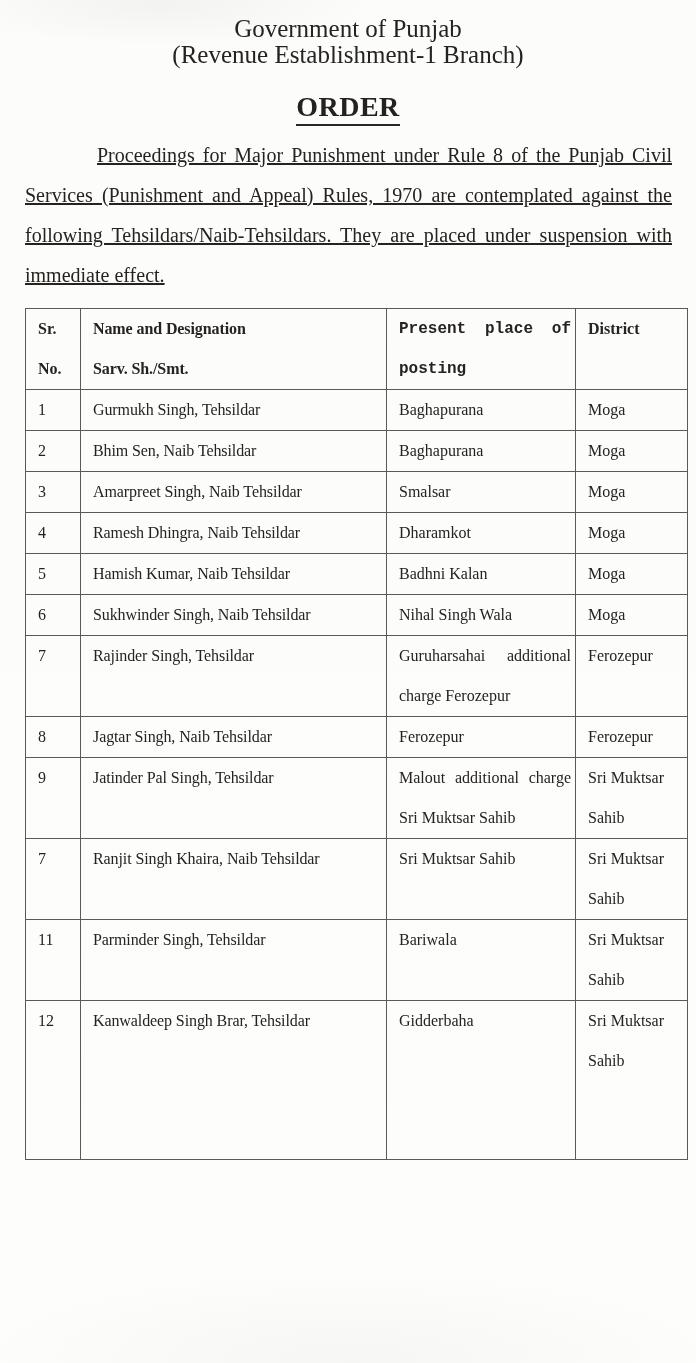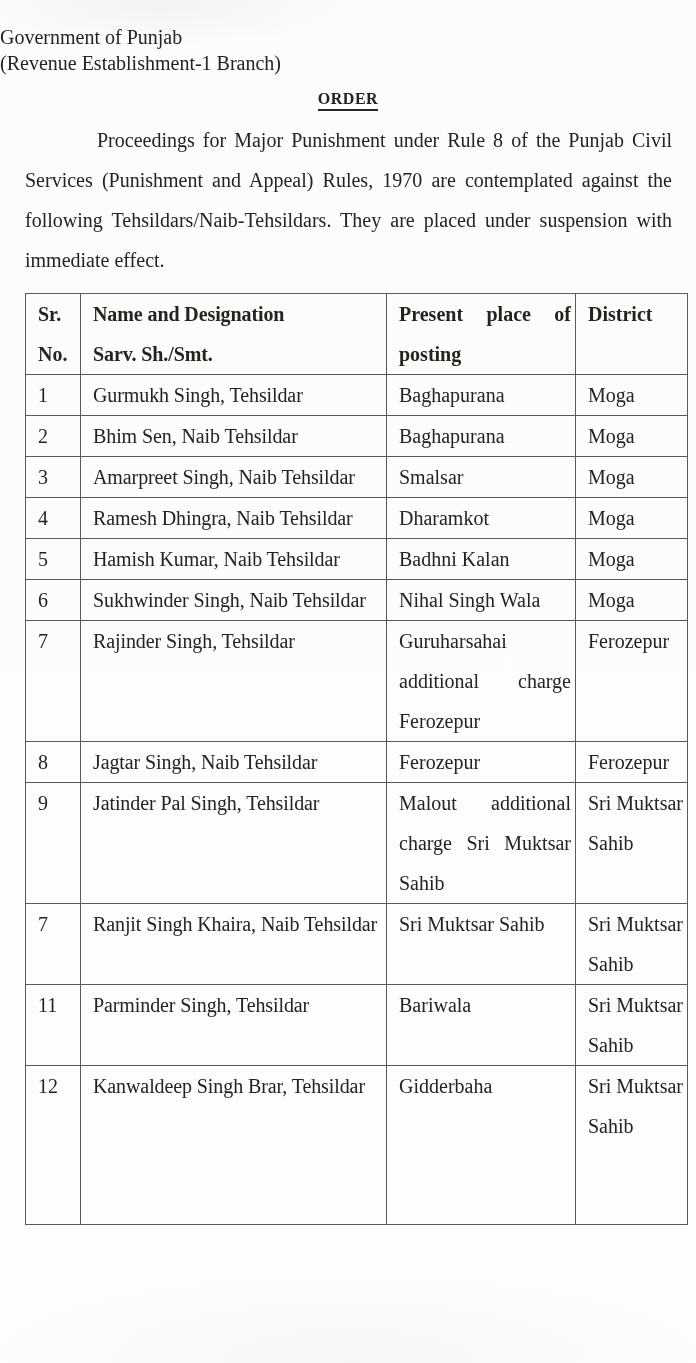--- a/index.html
+++ b/index.html
@@ -10,52 +10,54 @@
     background-image:
       radial-gradient(ellipse 300px 60px at 160px 4px, rgba(120,120,118,0.07), rgba(0,0,0,0) 70%),
       radial-gradient(ellipse 500px 120px at 50% 1360px, rgba(140,138,132,0.06), rgba(0,0,0,0) 75%),
       linear-gradient(180deg, #fcfcfb 0%, #fdfdfc 100%);
     font-family:"Liberation Serif","DejaVu Serif",serif;
     color:#24211e;
     overflow:hidden;
     box-sizing:border-box;
   }
   .doc-header{
-    padding-top:24px;
-    font-size:20px;
+    padding-top:16px;
+    text-align:center;
+    font-size:25px;
     line-height:26px;
     color:#26231f;
   }
   .doc-header .hl{display:block;}
   .order-title{
-    margin-top:14px;
+    margin-top:23px;
     text-align:center;
-    font-size:16px;
+    font-size:28px;
     font-weight:bold;
     letter-spacing:0.5px;
   }
   .order-title .underlined{
     display:inline-block;
     border-bottom:2px solid #2a2621;
     padding-bottom:1px;
   }
   .body-par{
     margin:9px 24px 0 25px;
     font-size:20px;
     line-height:40px;
     text-align:justify;
     text-indent:72px;
     color:#26231f;
+    text-decoration:underline;
   }
   table.order-table{
     margin:13px 10px 0 25px;
     width:662px;
     border-collapse:collapse;
     table-layout:fixed;
-    font-size:20px;
+    font-size:16px;
     color:#26231f;
     padding-left:7px;
   }
   .order-table col.c1{width:55px;}
   .order-table col.c2{width:306px;}
   .order-table col.c3{width:189px;}
   .order-table col.c4{width:112px;}
   .order-table th,.order-table td{
     border:1px solid #5d5953;
     vertical-align:top;
@@ -63,21 +65,21 @@
     text-align:left;
     padding:0 4px 0 12px;
     overflow:hidden;
   }
   .order-table th{font-weight:bold;}
   .order-table th .hline{display:block;}
   .c-sr{padding-left:10px;}
   .c-name{padding-left:14px;padding-right:4px;letter-spacing:-0.1px;}
   .c-post{padding-left:11px;padding-right:22px;}
   .c-dist{padding-left:9px;padding-right:6px;}
-  th.c-post{text-align:justify;}
+  th.c-post{text-align:justify;font-family:Liberation Mono, monospace;}
   td.just{text-align:justify;}
   tr.row-last td{height:158px;}
 </style>
 </head>
 <body>
 
 <div class="page">
 
   <div class="doc-header">
     <span class="hl">Government of Punjab</span>

